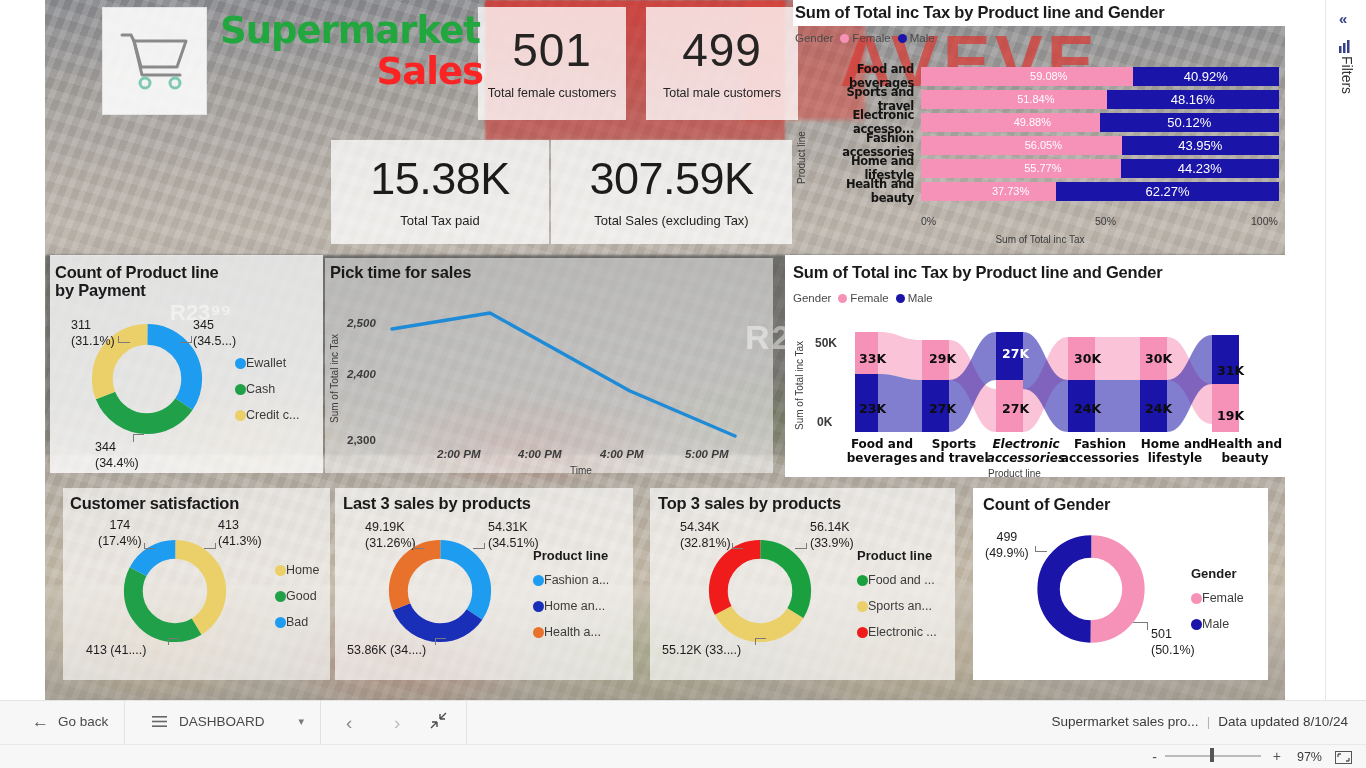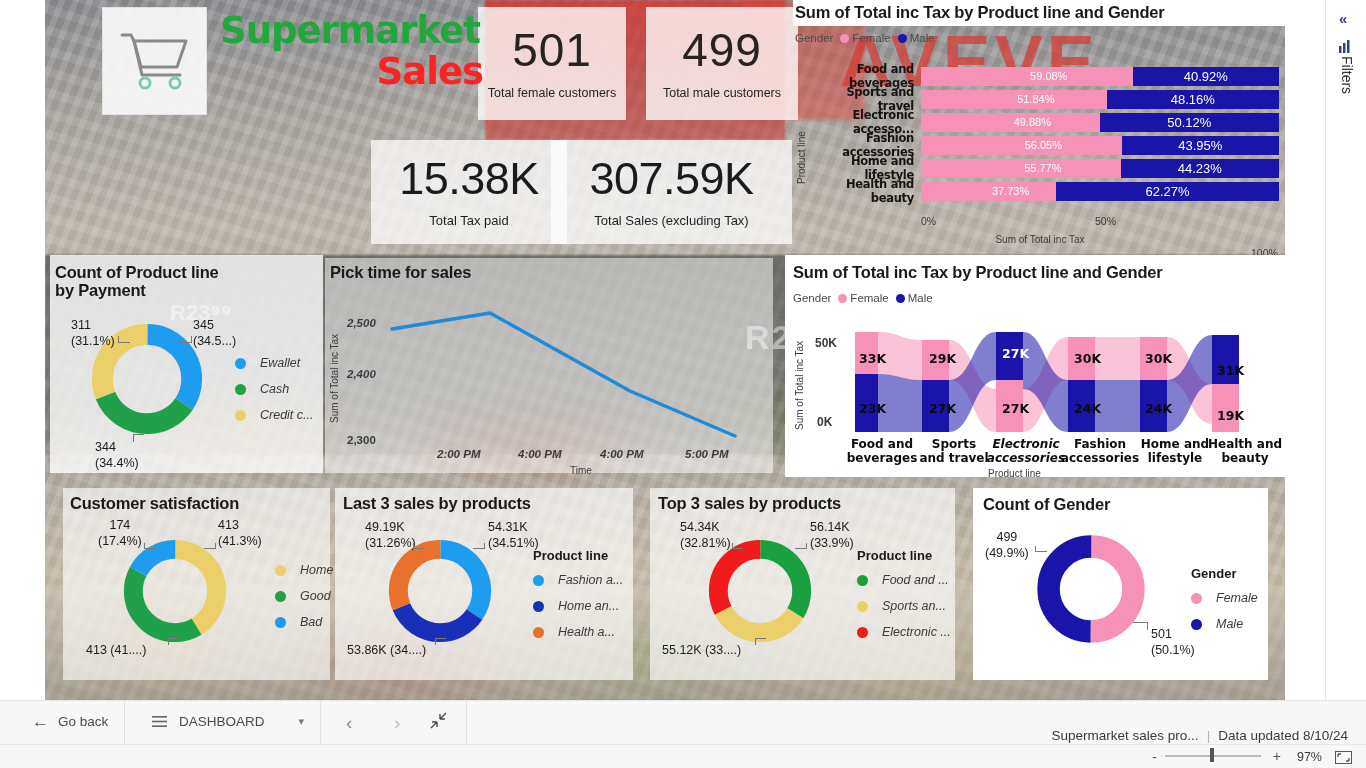--- a/index.html
+++ b/index.html
@@ -125,21 +125,21 @@
            color:#fff; font-size:11px;padding-left:44px;}
   .sbar-m{ background:#1A14A8; display:flex; align-items:center; justify-content:center;
            color:#fff; font-size:13px;}
 
   
   .vlabel{ writing-mode:vertical-rl; transform:rotate(180deg);
            font-size:10px; color:#3b3b3b; }
 
   
   .dlegend{ font-size:12.5px; color:#3b3b3b; }
-  .dlegend .legend-item{ margin-bottom:12px; gap:14px;font-style:italic; }
+  .dlegend .legend-item{ margin-bottom:12px; gap:0; }
   .dlegend .dot{ width:11px; height:11px; }
   .dlegend-title{ font-weight:bold; color:#1a1a1a; font-size:13px; margin-bottom:10px;}
 
   .dlabel{ position:absolute; font-size:12.5px; color:#1d1d1d; line-height:1.25;}
   .leader{ position:absolute; border-left:1px solid #7a7a7a; border-bottom:1px solid #7a7a7a;}
 
   
   .rib-val{ position:absolute; font-size:12.5px; font-weight:bold; color:#0d0d0d;
             font-family:"DejaVu Sans",sans-serif;}
   .rib-cat{ position:absolute; font-size:12px; font-weight:bold; color:#0d0d0d;
@@ -196,21 +196,21 @@
 
     <div class="panel kpi-sm" style="left:433px; top:7px;">
       <div class="v">501</div>
       <div class="l">Total female customers</div>
     </div>
     <div class="panel kpi-sm" style="left:601px; top:7px; width:152px;">
       <div class="v">499</div>
       <div class="l">Total male customers</div>
     </div>
 
-    <div class="panel kpi-lg" style="left:286px; top:140px; width:196px;margin-left:40px;">
+    <div class="panel kpi-lg" style="left:286px; top:140px; width:218px;">
       <div class="v">15.38K</div>
       <div class="l">Total Tax  paid</div>
     </div>
     <div class="panel kpi-lg" style="left:506px; top:140px; width:241px;">
       <div class="v">307.59K</div>
       <div class="l">Total Sales (excluding Tax)</div>
     </div>
 
     <div class="panel panel-solid" style="left:748px; top:0; width:492px; height:26px;"></div>
     <div style="position:absolute; left:750px; top:2px; width:490px; height:250px;">
@@ -276,21 +276,21 @@
           <span class="sbar-cat">Health and beauty</span>
           <span class="sbar-track">
             <span class="sbar-f" style="width:37.73%">37.73%</span>
             <span class="sbar-m" style="width:62.27%">62.27%</span>
           </span>
         </div>
       </div>
 
       <div class="axis-lbl" style="position:absolute; left:126px; top:213px;">0%</div>
       <div class="axis-lbl" style="position:absolute; left:300px; top:213px;">50%</div>
-      <div class="axis-lbl" style="position:absolute; left:456px; top:213px;margin-top:32px;">100%</div>
+      <div class="axis-lbl" style="position:absolute; left:456px; top:213px;">100%</div>
       <div class="axis-title" style="position:absolute; left:0; top:232px; width:490px; text-align:center;">Sum of Total inc Tax</div>
     </div>
 
     <div class="panel" style="left:5px; top:255px; width:273px; height:218px;"></div>
     <div style="position:absolute; left:5px; top:258px; width:275px; height:218px;">
       <div class="ptitle" style="position:absolute; left:5px; top:5px; width:180px;">Count of Product line by Payment</div>
 
       <svg width="118" height="118" style="position:absolute; left:38px; top:62px;" viewBox="0 0 42 42">
         <circle cx="21" cy="21" r="15.915" fill="none" stroke="#1E9CF0" stroke-width="7.4" stroke-dasharray="34.5 65.5" stroke-dashoffset="25"></circle>
         <circle cx="21" cy="21" r="15.915" fill="none" stroke="#21A04A" stroke-width="7.4" stroke-dasharray="34.4 65.6" stroke-dashoffset="-9.5"></circle>
@@ -626,21 +626,21 @@
     <span style="margin-left:auto; font-size:11px; color:#777;">▾</span>
   </div>
 
   <div style="position:absolute; left:336px; top:708px; font-size:19px; color:#8a8a8a; padding:4px 10px; cursor:pointer;">‹</div>
   <div style="position:absolute; left:384px; top:708px; font-size:19px; color:#bdbdbd; padding:4px 10px; cursor:pointer;">›</div>
   <svg width="17" height="17" style="position:absolute; left:430px; top:712px; cursor:pointer;">
     <path d="M1 16 L7 10 M7 10 L7 15 M7 10 L2 10" stroke="#4a4a4a" stroke-width="1.4" fill="none"></path>
     <path d="M16 1 L10 7 M10 7 L10 2 M10 7 L15 7" stroke="#4a4a4a" stroke-width="1.4" fill="none"></path>
   </svg>
 
-  <div style="position:absolute; right:18px; top:700px; height:43px; display:flex; align-items:flex-end; gap:8px; font-size:13.5px; color:#3b3b3b;">
+  <div style="position:absolute; right:18px; top:700px; height:43px; display:flex; align-items:center; gap:8px; font-size:13.5px; color:#3b3b3b;">
     <span>Supermarket sales pro...</span>
     <span style="color:#b5b5b5;">|</span>
     <span>Data updated 8/10/24</span>
   </div>
 
   <div id="zoombar"></div>
   <div style="position:absolute; right:209px; top:749px; font-size:14px; color:#555; cursor:pointer;">-</div>
   <div style="position:absolute; right:105px; top:755px; width:96px; height:2px; background:#bbb;"></div>
   <div style="position:absolute; right:152px; top:748px; width:4px; height:14px; background:#555;"></div>
   <div style="position:absolute; right:85px; top:748px; font-size:14px; color:#555; cursor:pointer;">+</div>

